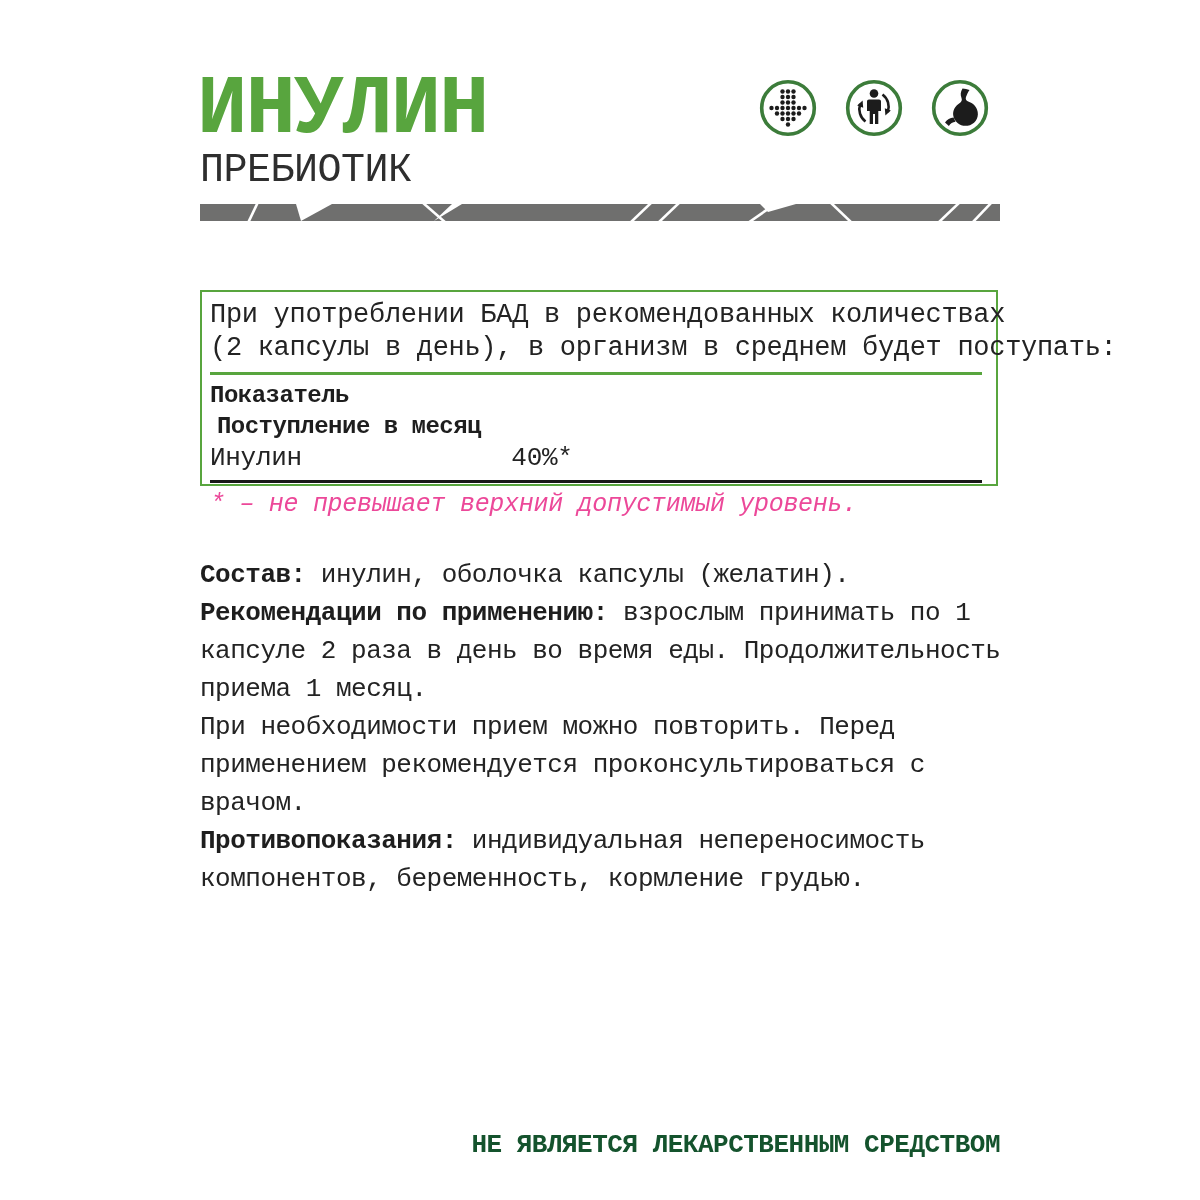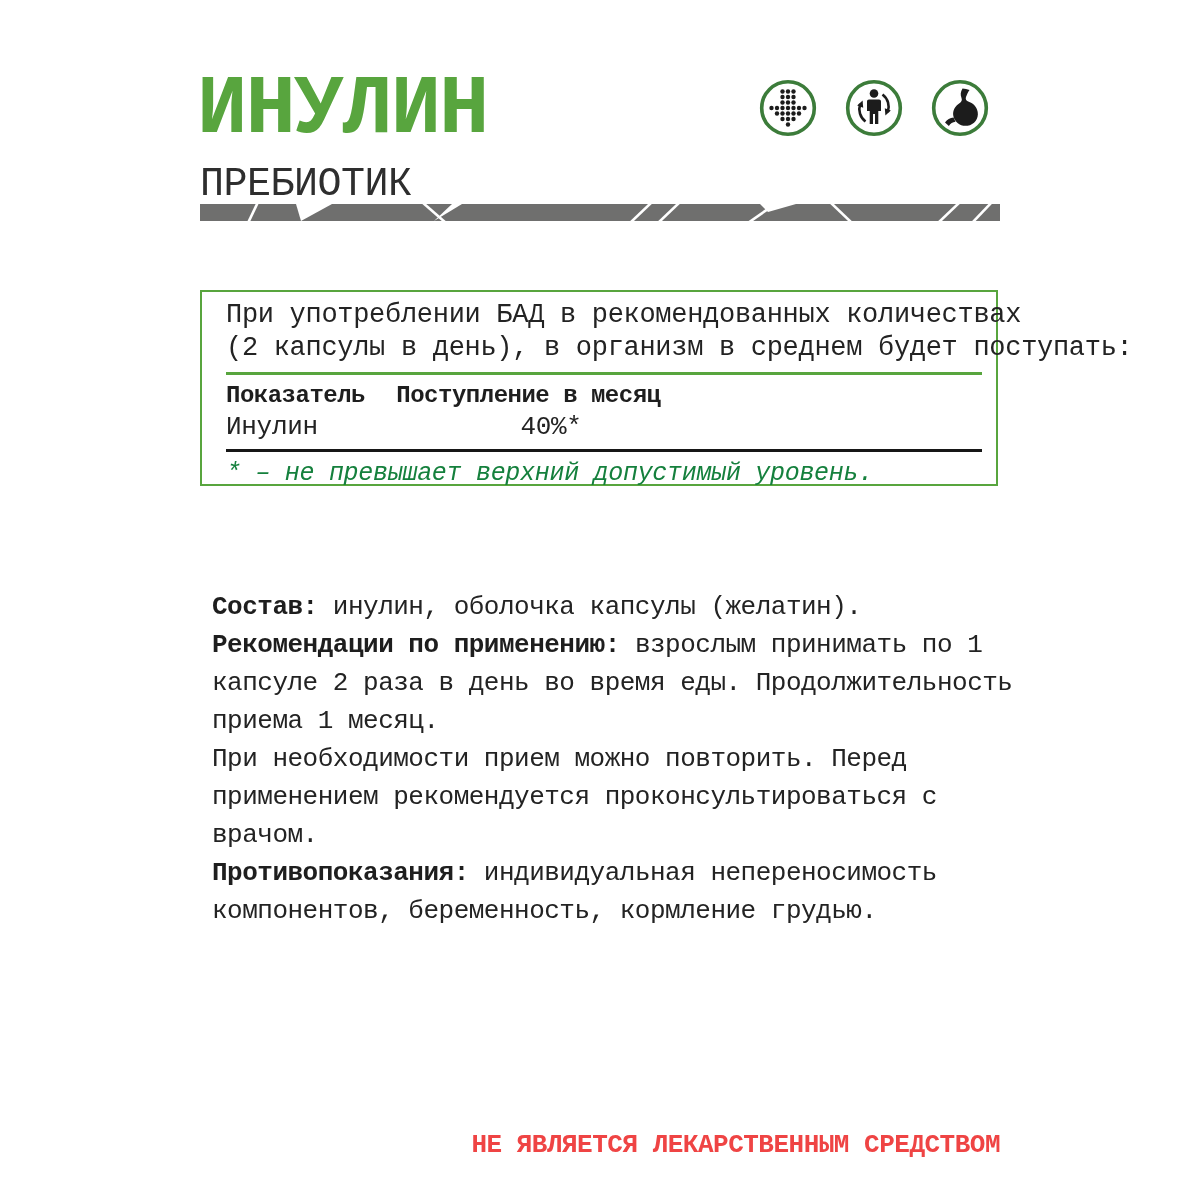--- a/index.html
+++ b/index.html
@@ -20,21 +20,21 @@
     top: 68px;
     font-size: 84px;
     font-weight: 700;
     letter-spacing: -2px;
     line-height: 1;
     color: #58a53e;
   }
   .product-subtitle {
     position: absolute;
     left: 200px;
-    top: 162px;
+    top: 148px;
     font-size: 40px;
     font-weight: 400;
     letter-spacing: -0.5px;
     color: #2e2e2e;
   }
   .benefit-icons {
     position: absolute;
     left: 758px;
     top: 78px;
     display: flex;
@@ -54,21 +54,21 @@
 
   
   .intake-box {
     position: absolute;
     left: 200px;
     top: 290px;
     width: 798px;
     height: 196px;
     border: 2px solid #58a53e;
     box-sizing: border-box;
-    padding: 7px 14px 0 24px;
+    padding: 7px 14px 0 8px;
   }
   .intro-line {
     font-size: 27px;
     letter-spacing: -0.3px;
     line-height: 33px;
     color: #232323;
     white-space: nowrap;
   }
   .green-rule {
     height: 3px;
@@ -77,56 +77,55 @@
   }
   .black-rule {
     height: 3px;
     background: #171717;
     margin: 5px 0 6px 0;
   }
   .t-row { display: flex; align-items: baseline; }
   .t-row .c1 { width: 22%; text-align: left; }
   .t-row .c2 { width: 36%; text-align: center; }
   .t-row .c3 { width: 42%; text-align: center; }
-  .t-head { font-weight: 700; font-size: 24px; letter-spacing: -0.5px; line-height: 31px; color: #1e1e1e; }
+  .t-head { font-weight: 700; font-size: 24px; letter-spacing: -0.5px; line-height: 31px; color: #1e1e1e; flex-direction: column; }
   .t-data { font-size: 26px; letter-spacing: -0.3px; line-height: 33px; color: #232323; }
   .footnote {
     font-size: 25px;
     font-style: italic;
     letter-spacing: -0.3px;
     line-height: 31px;
-    color: #15803d;
+    color: #ec4899;
   }
 
   
   .info {
     position: absolute;
-    left: 212px;
+    left: 200px;
     top: 556px;
     width: 820px;
-    margin-top: 32px;
   }
   .info p {
     margin: 0;
     font-size: 26px;
     letter-spacing: -0.5px;
     line-height: 38px;
     color: #232323;
   }
   .info p b { font-weight: 700; color: #1e1e1e; }
 
   
   .disclaimer {
     position: absolute;
     right: 200px;
     top: 1130px;
     font-size: 26px;
     font-weight: 700;
     letter-spacing: -0.5px;
-    color: #ef4444;
+    color: #14532d;
     text-align: right;
   }
 </style>
 </head>
 <body>
 
 <div class="page">
 
   <div class="product-title">ИНУЛИН</div>
   <div class="product-subtitle">ПРЕБИОТИК</div>

